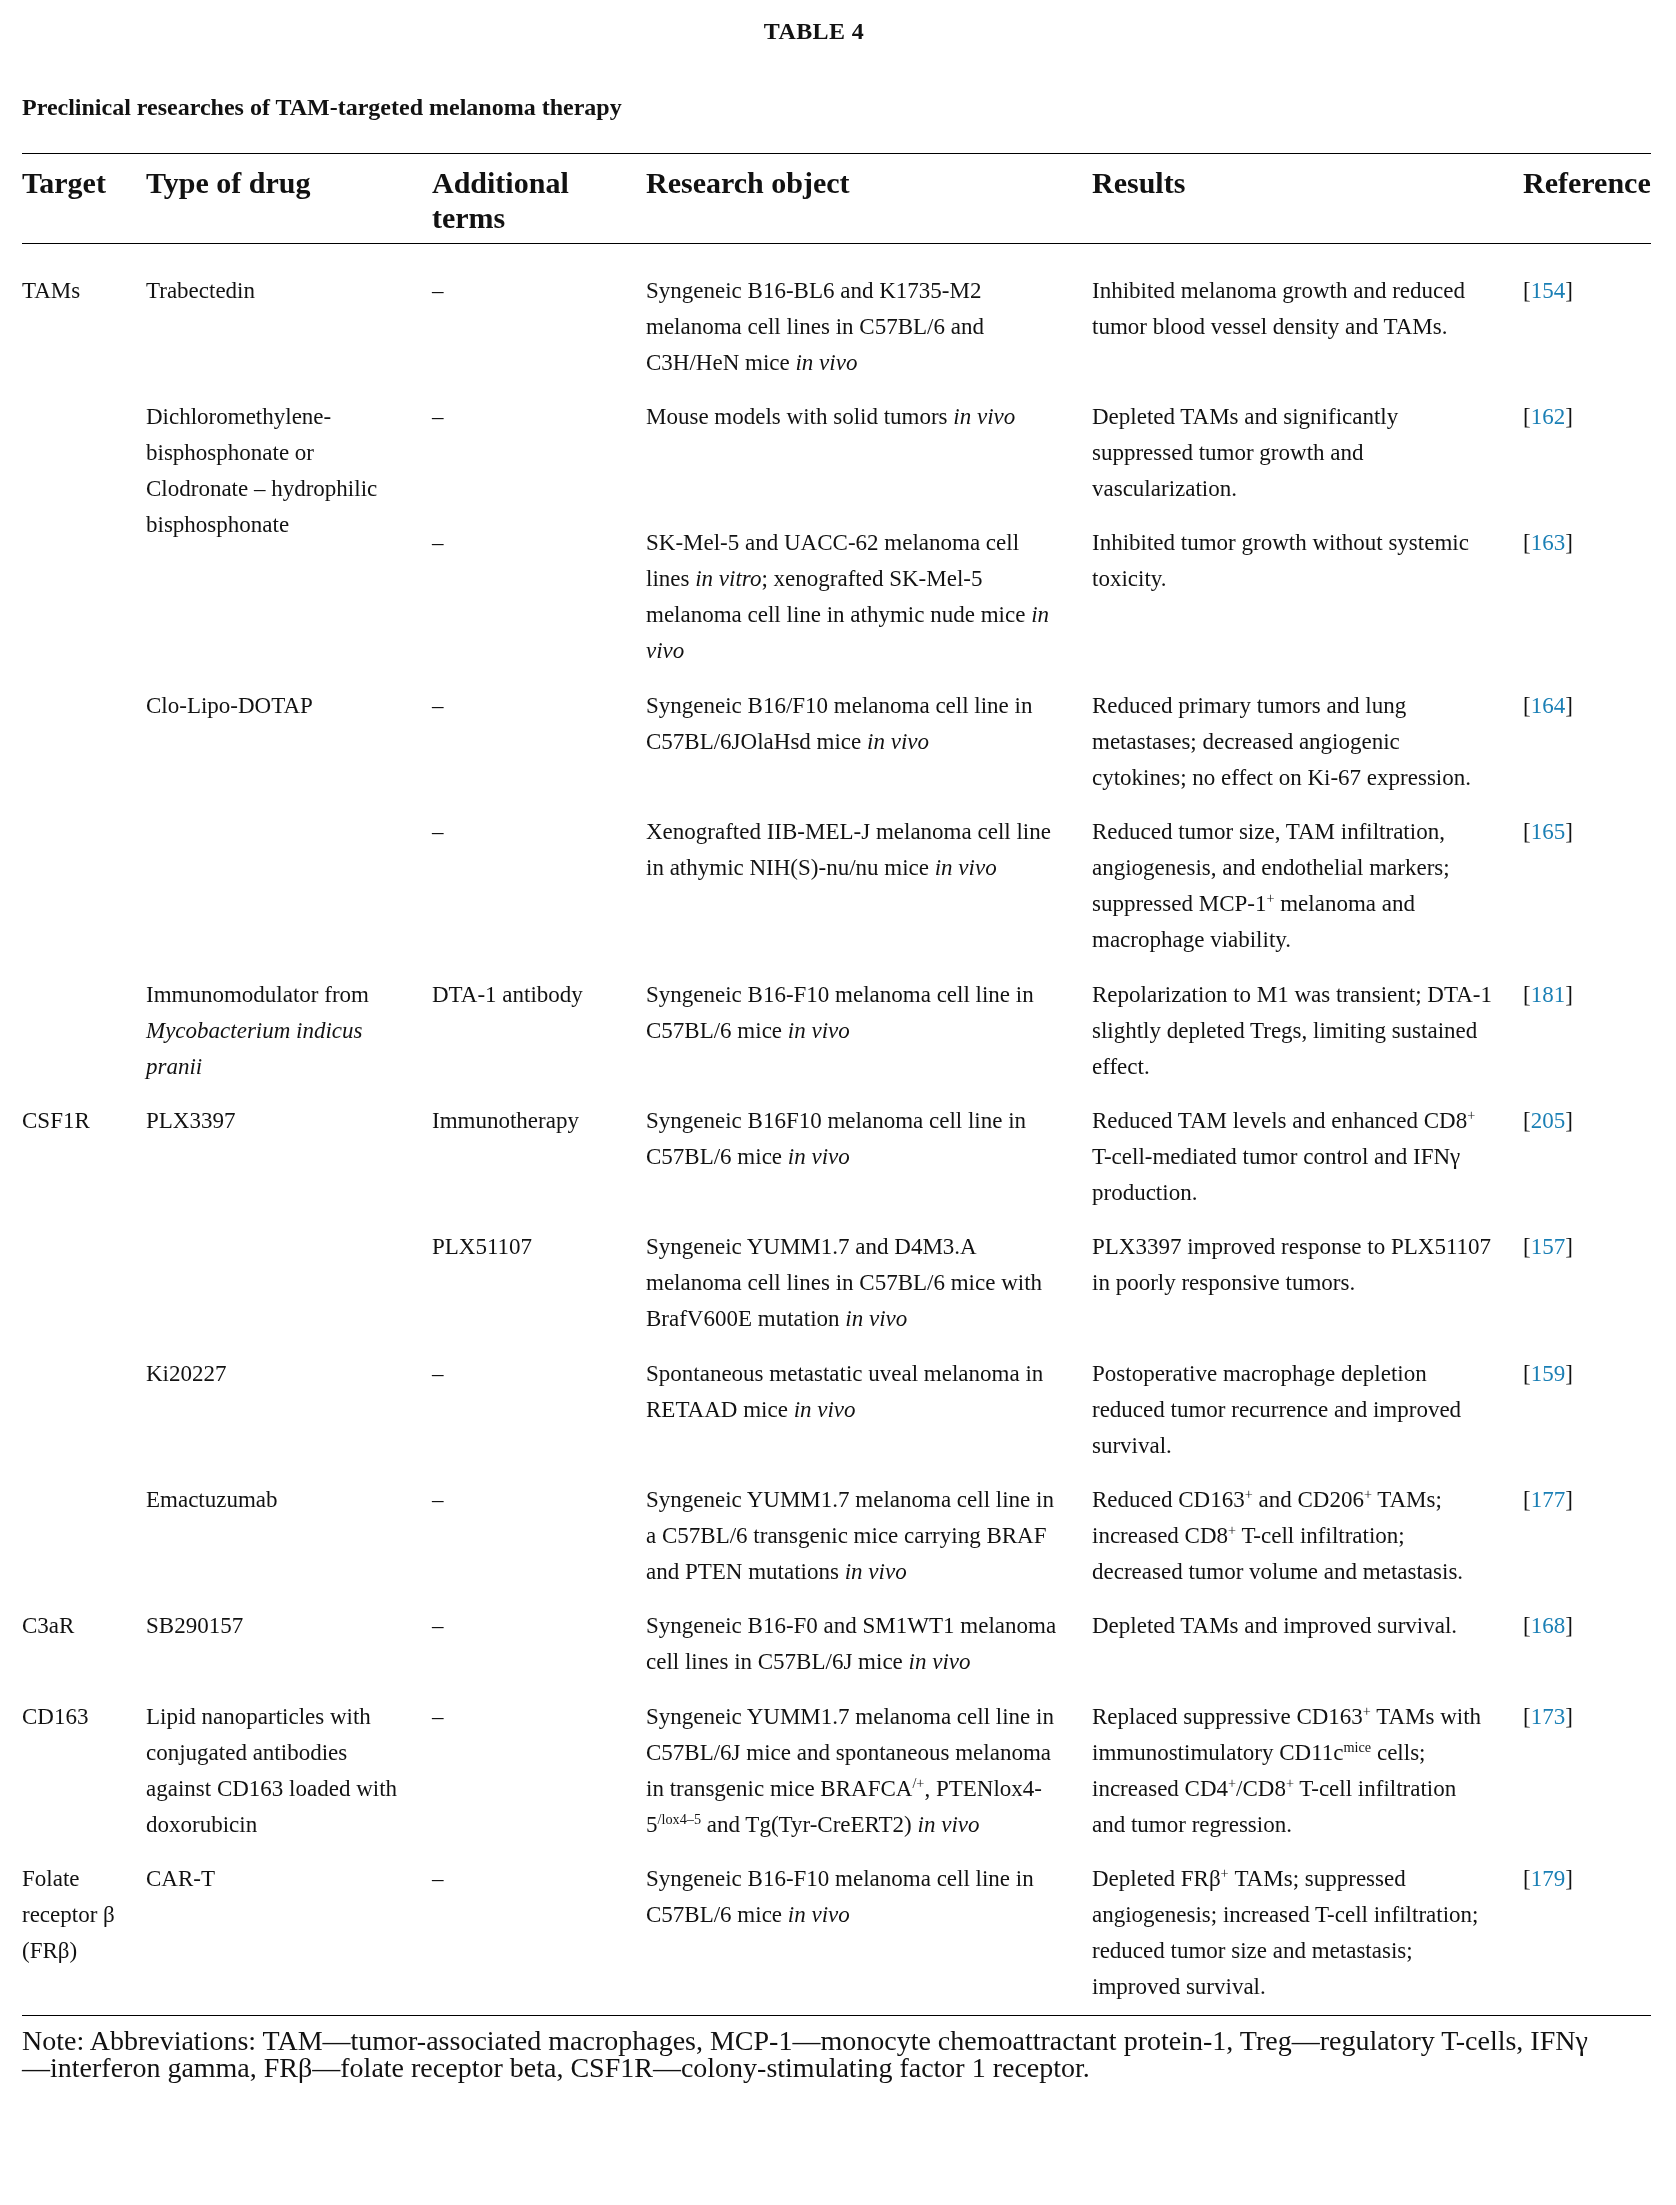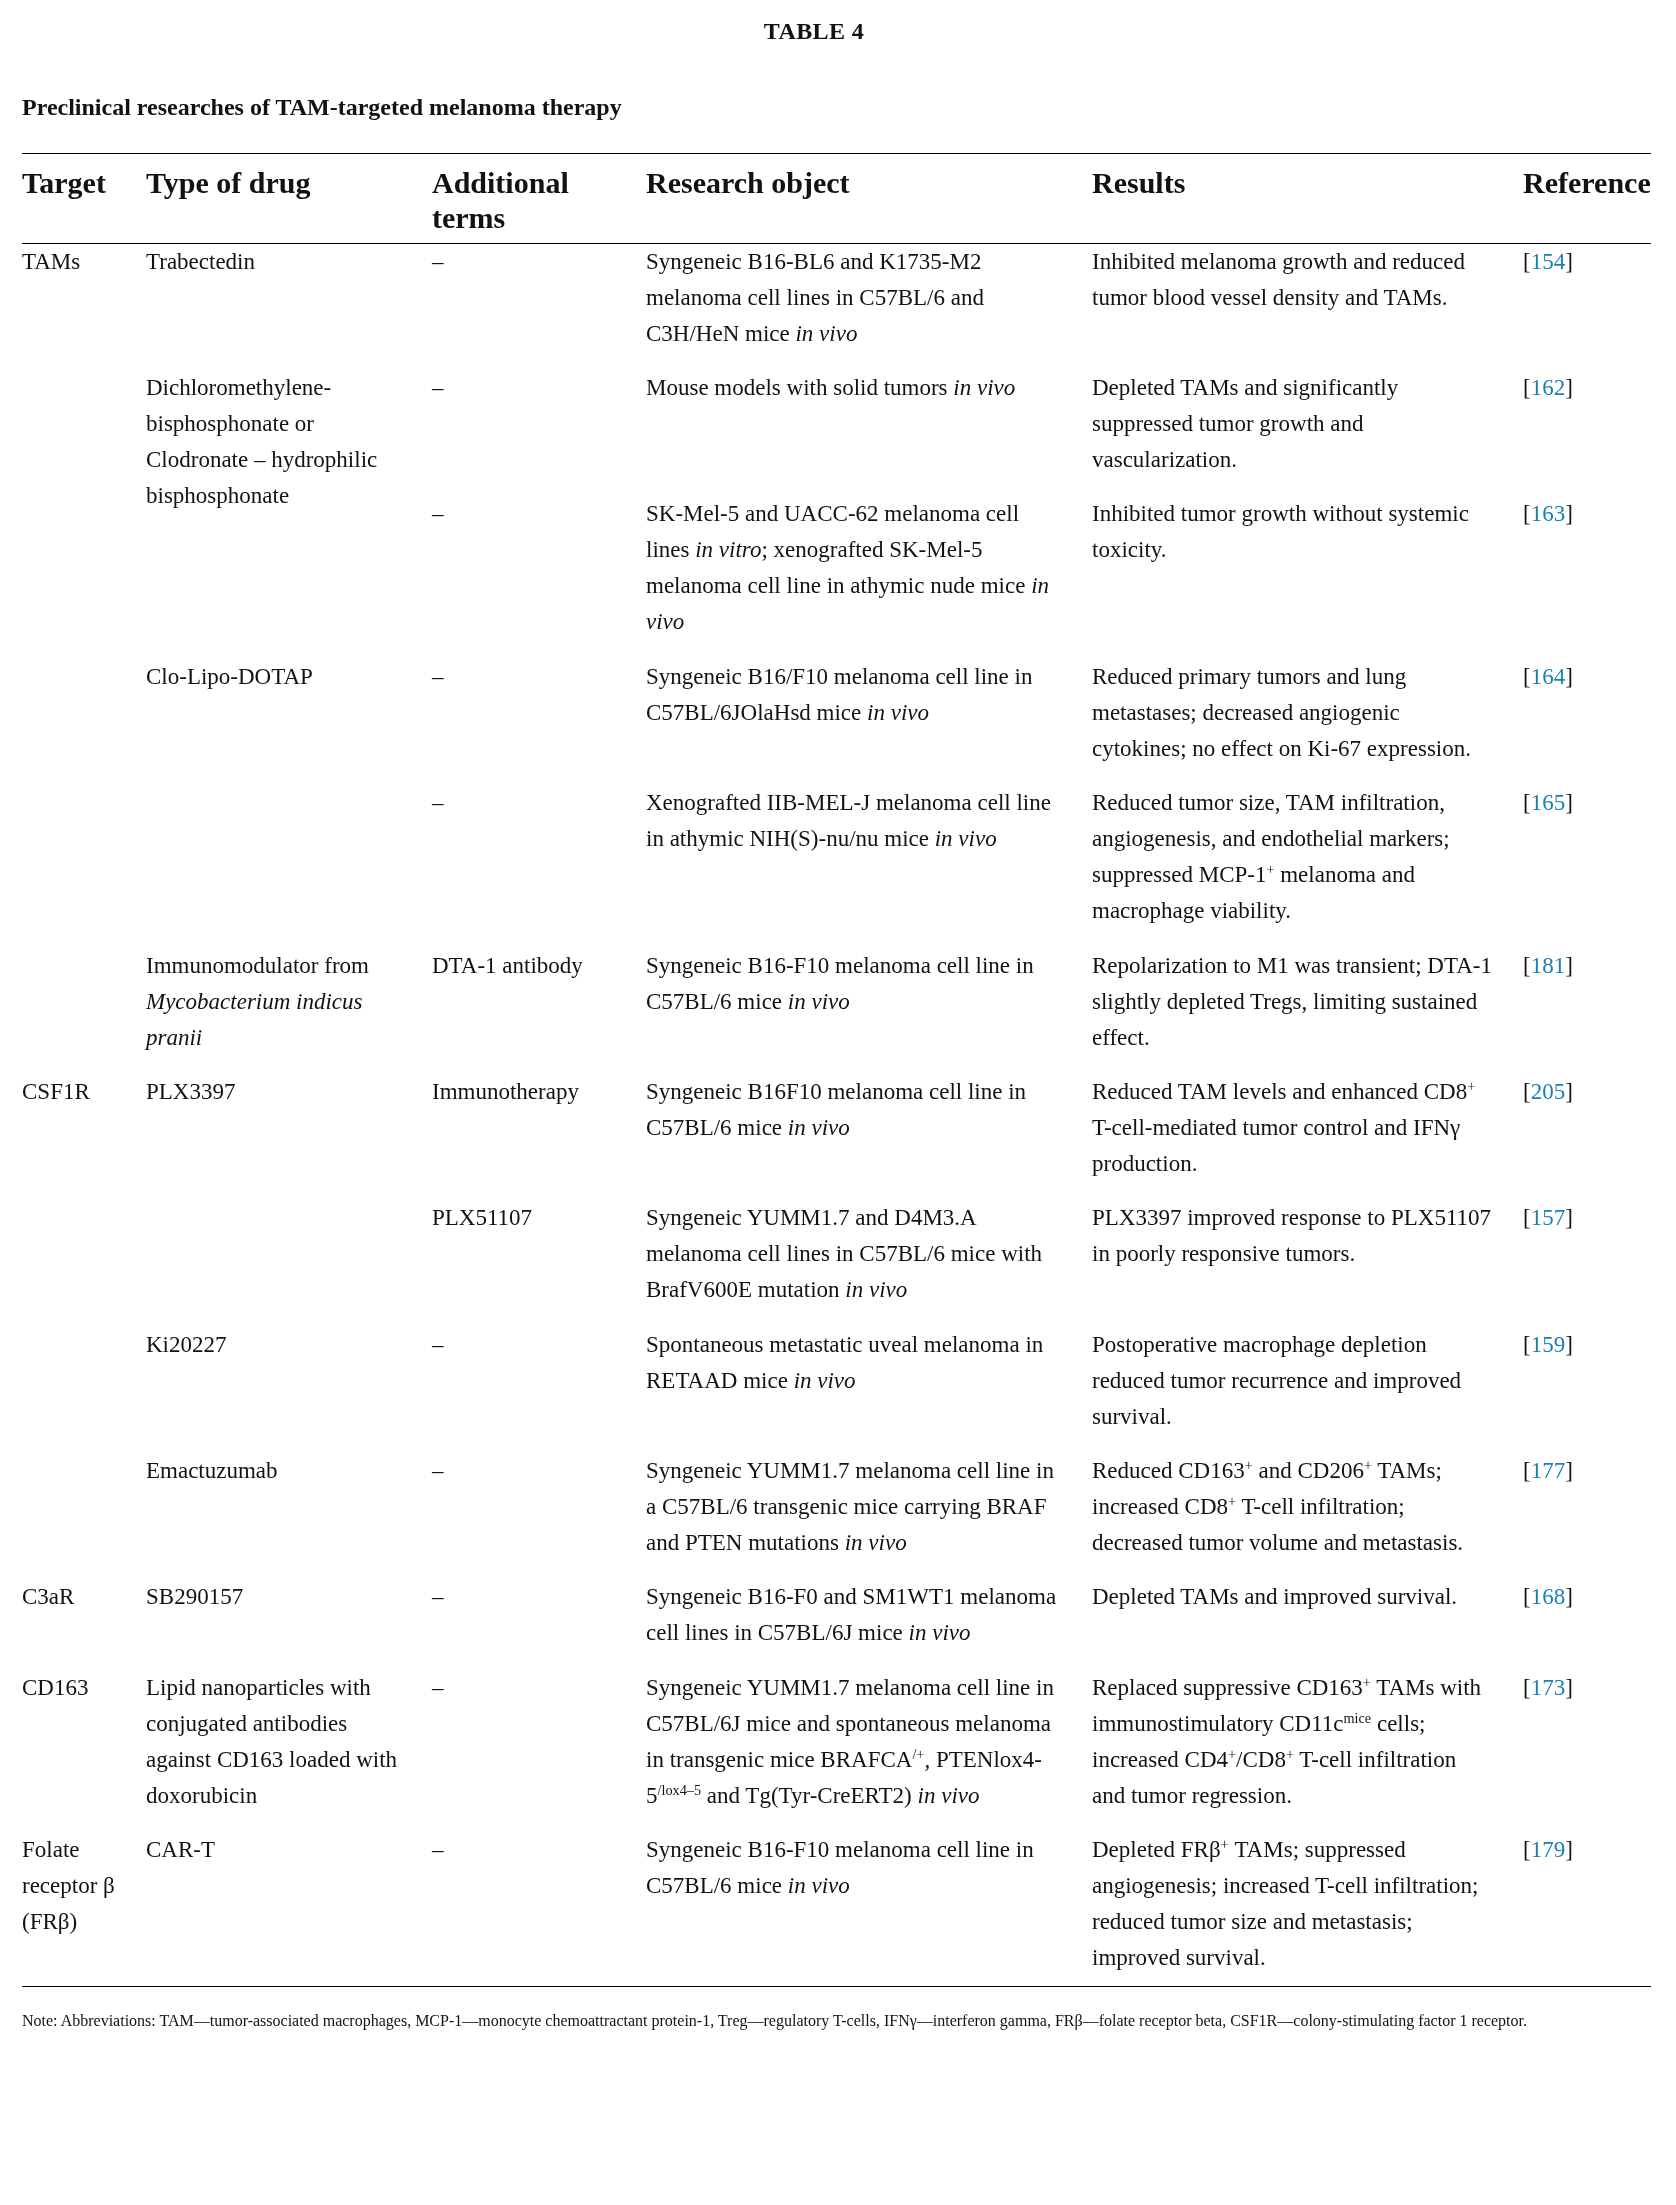--- a/index.html
+++ b/index.html
@@ -47,44 +47,44 @@
     border-bottom: 1.6px solid #000;
     padding: 11px 29px 8px 0;
   }
   tbody td {
     vertical-align: top;
     font-size: 23px;
     line-height: 36px;
     padding: 8.8px 29px 9.6px 0;
   }
   tbody tr:first-child td {
-    padding-top: 0;
+    padding-top: 29px;
   }
   tr.last-row td {
     border-bottom: 1.6px solid #000;
   }
   td i, .page i {
     font-style: italic;
   }
   sup {
     font-size: 0.62em;
     line-height: 0;
     position: relative;
     vertical-align: baseline;
     top: -0.55em;
   }
   .ref-link {
     color: var(--ref-color, #1a7fb5);
     text-decoration: none;
     cursor: pointer;
   }
   .table-note {
-    font-size: 16px;
+    font-size: 28px;
     line-height: 27px;
-    margin-top: 20px;
+    margin-top: 11px;
   }
 </style>
 </head>
 <body>
 
 <div class="page">
 
   <div class="table-title">TABLE 4</div>
   <div class="table-subtitle">Preclinical researches of TAM-targeted melanoma therapy</div>
 

